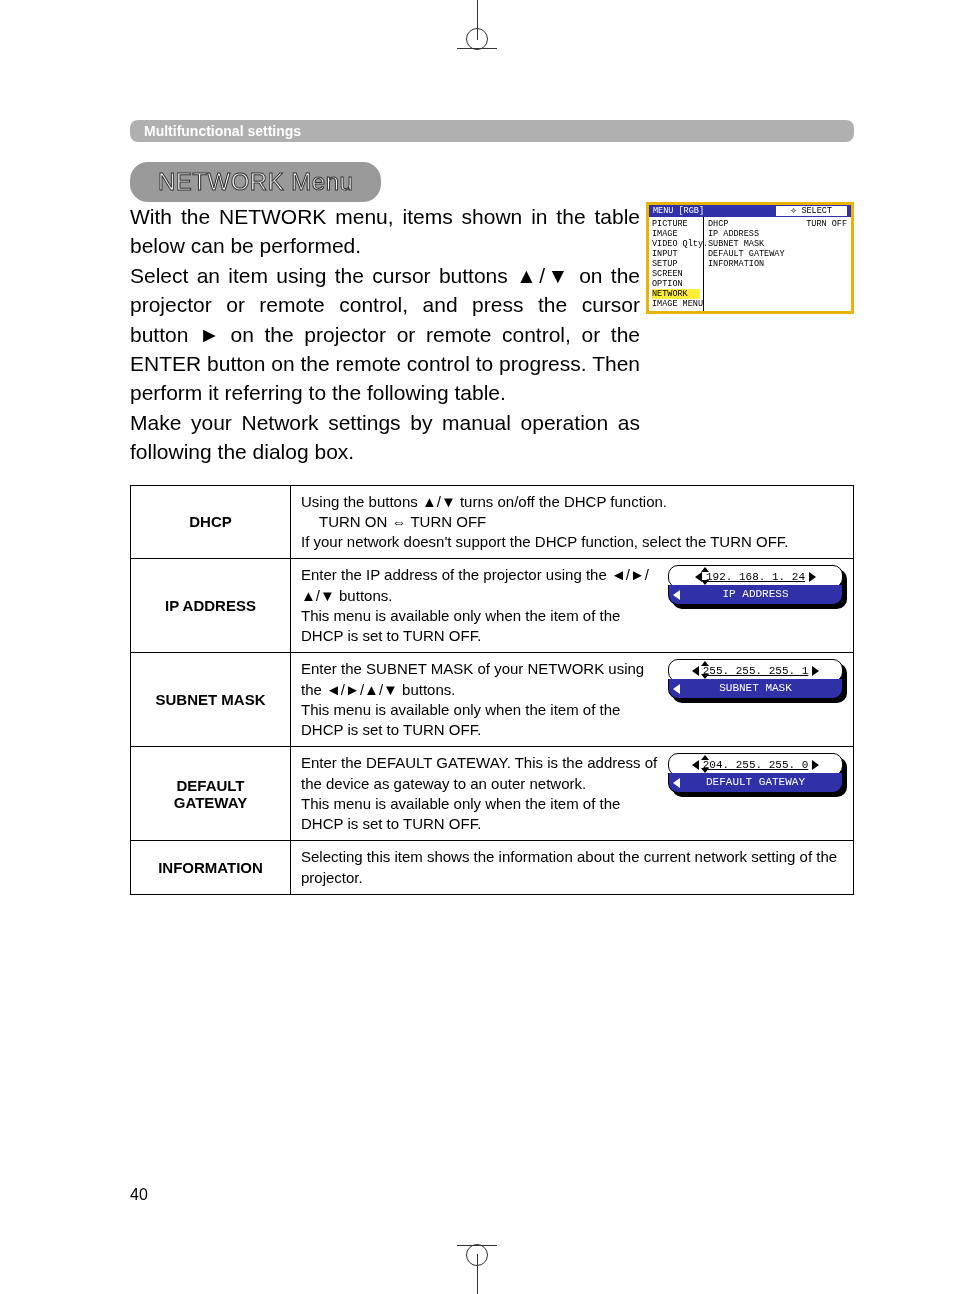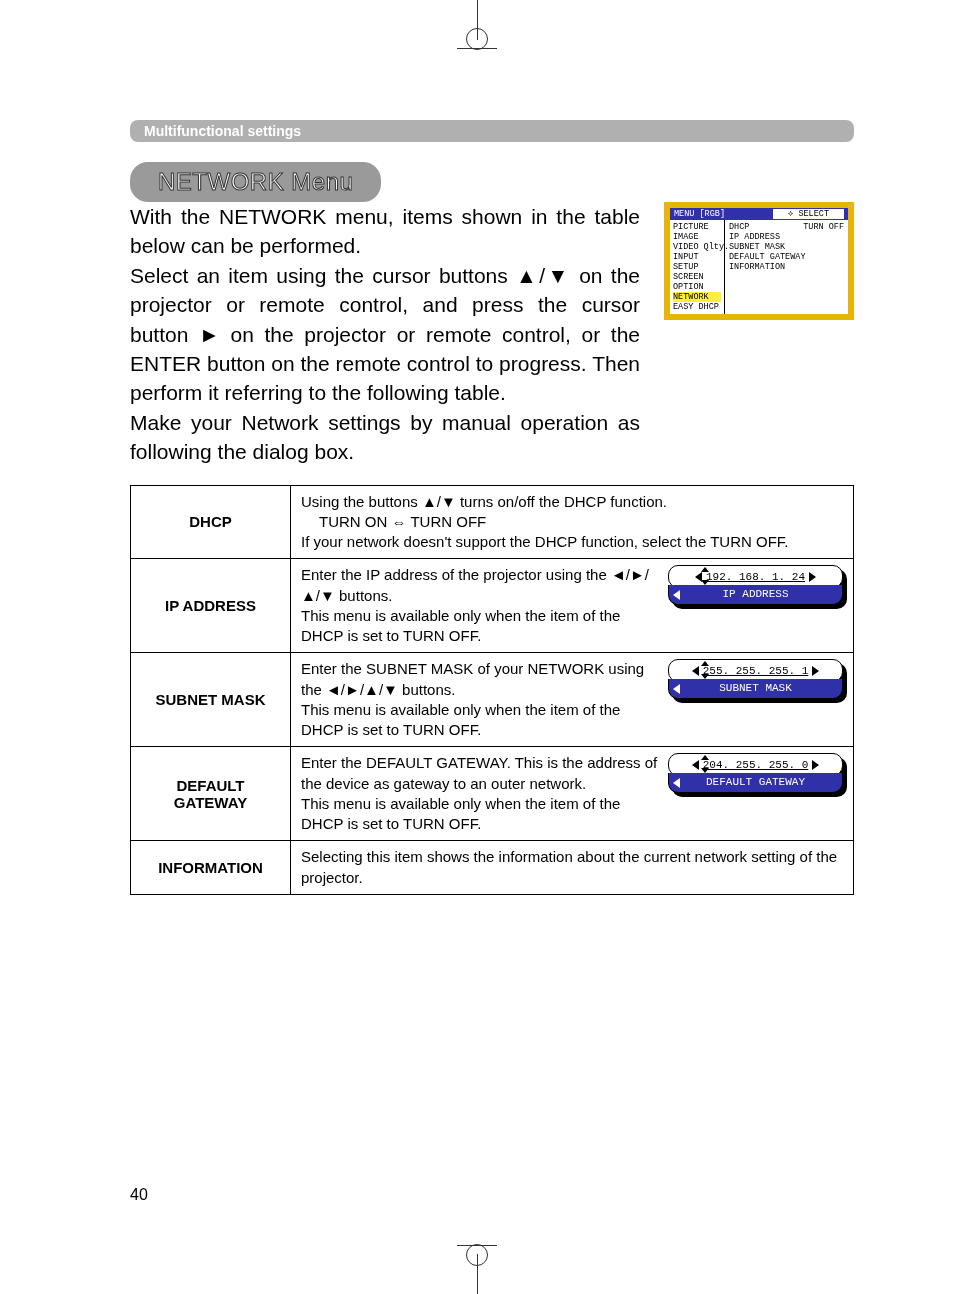--- a/index.html
+++ b/index.html
@@ -71,22 +71,22 @@
   .intro {
     font-size: 21px;
     line-height: 1.4;
     color: #000;
     text-align: justify;
     width: 510px;
   }
   .osd {
     position: absolute;
     top: 0; right: 0;
-    width: 190px;
-    border: 6px solid #eab308;
+    width: 208px;
+    border: 3px solid #eab308;
     background: #fff;
     font-family: "Courier New", monospace;
     font-size: 8.5px;
   }
   .osd-head {
     display: flex; justify-content: space-between;
     background: #3030a8; color: #fff;
     padding: 1px 4px;
   }
   .osd-head-right { background: #fff; color: #000; padding: 0 15px; }
@@ -208,21 +208,21 @@
       <div class="osd-body">
         <div class="osd-left">
           <div>PICTURE</div>
           <div>IMAGE</div>
           <div>VIDEO Qlty.</div>
           <div>INPUT</div>
           <div>SETUP</div>
           <div>SCREEN</div>
           <div>OPTION</div>
           <div class="hl">NETWORK</div>
-          <div>EASY DHCP</div>
+          <div>IMAGE MENU</div>
         </div>
         <div class="osd-right">
           <div class="row">
               <span>DHCP</span>
               <span>TURN OFF</span>
             </div>
           <div class="row">
               <span>IP ADDRESS</span>
             </div>
           <div class="row">

